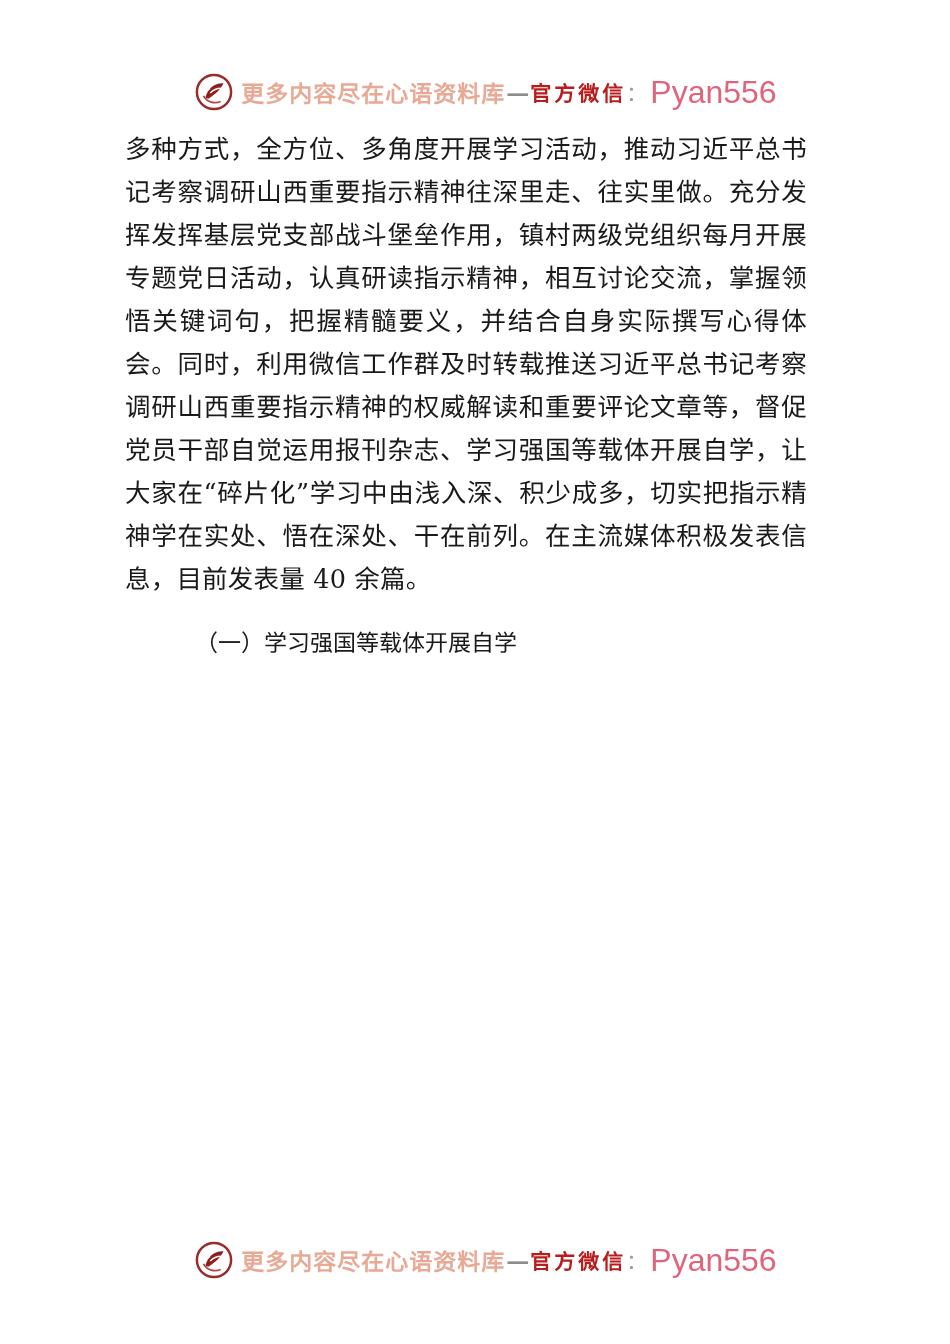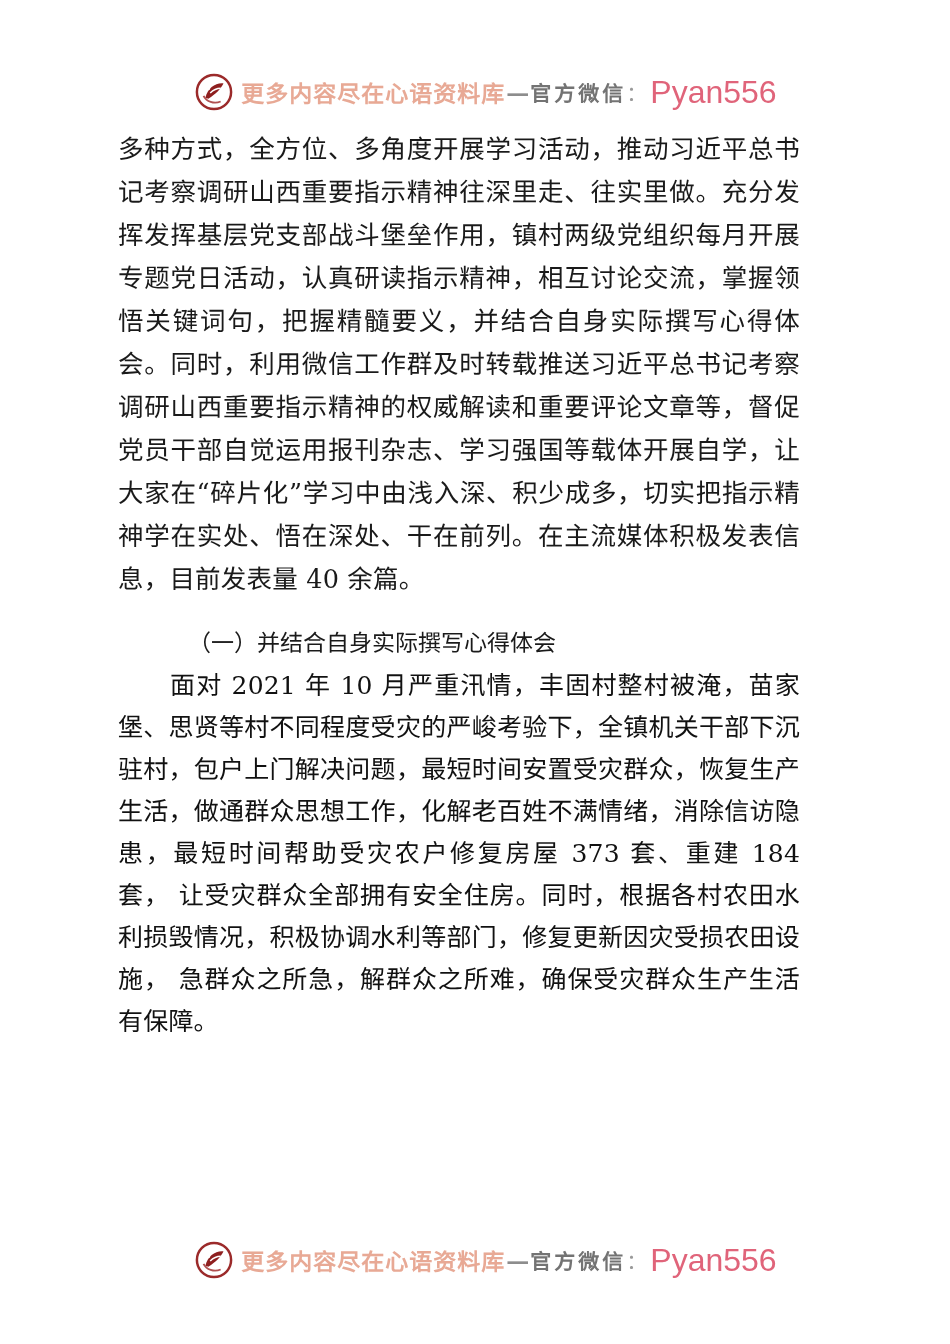--- a/index.html
+++ b/index.html
@@ -58,39 +58,39 @@
     font-weight: bold;
     font-size: 23px;
     color: #8d8d8d;
     margin: 0 1px;
   }
   .wm-mid {
     font-family: "DejaVu Serif", "Liberation Serif", serif;
     font-weight: bold;
     font-size: 21px;
     letter-spacing: 3px;
-    color: #737373;
+    color: #b91c1c;
   }
   .wm-colon {
     font-family: "DejaVu Serif", "Liberation Serif", serif;
     font-size: 21px;
     color: #9a9a9a;
     margin-right: 3px;
   }
   .wm-id {
     font-family: "Liberation Sans", "DejaVu Sans", sans-serif;
     font-size: 32px;
     color: #e0647a;
     letter-spacing: 0px;
   }
 
   
   .content {
     position: absolute;
-    left: 118px;
+    left: 125px;
     top: 128px;
     width: 682px;
   }
 
   
   .para-kai {
     font-family: "DejaVu Serif", "Liberation Serif", serif;
     font-size: 25.5px;
     line-height: 43px;
     text-align: justify;
@@ -169,24 +169,23 @@
     <span class="wm-mid">官方微信</span>
     <span class="wm-colon">：</span>
     <span class="wm-id">Pyan556</span>
   </div>
 
   <div class="content">
 
     <p class="para-kai">多种方式，全方位、多角度开展学习活动，推动习近平总书记考察调研山西重要指示精神往深里走、往实里做。充分发挥发挥基层党支部战斗堡垒作用，镇村两级党组织每月开展专题党日活动，认真研读指示精神，相互讨论交流，掌握领悟关键词句，把握精髓要义，并结合自身实际撰写心得体会。同时，利用微信工作群及时转载推送习近平总书记考察调研山西重要指示精神的权威解读和重要评论文章等，督促党员干部自觉运用报刊杂志、学习强国等载体开展自学，让大家在“碎片化”学习中由浅入深、积少成多，切实把指示精神学在实处、悟在深处、干在前列。在主流媒体积极发表信息，目前发表量 40 余篇。</p>
 
 
-    <p class="sub-heading">（一）并结合自身实际撰写心得体会</p>
-
-
-    <p class="para-song">面对 2021 年 10 月严重汛情，丰固村整村被淹，苗家堡、思贤等村不同程度受灾的严峻考验下，全镇机关干部下沉驻村，包户上门解决问题，最短时间安置受灾群众，恢复生产生活，做通群众思想工作，化解老百姓不满情绪，消除信访隐患，最短时间帮助受灾农户修复房屋 373 套、重建 184 套， 让受灾群众全部拥有安全住房。同时，根据各村农田水利损毁情况，积极协调水利等部门，修复更新因灾受损农田设施， 急群众之所急，解群众之所难，确保受灾群众生产生活有保障。</p>
+    <p class="sub-heading">（一）学习强国等载体开展自学</p>
+
+
 
   </div>
 
   <div class="watermark watermark-footer">
     <svg class="wm-logo" viewBox="0 0 40 40" aria-hidden="true">
       <circle cx="20" cy="20" r="18" fill="none" stroke="#9b2a2a" stroke-width="2.6"></circle>
       <path d="M11 26 C13 16, 22 10, 30 11 C27 17, 22 22, 14 27 Z" fill="#8e1f1f"></path>
       <path d="M9 24 C12 30, 20 33, 27 30" fill="none" stroke="#b05050" stroke-width="2"></path>
       <path d="M16 21 C19 18, 23 16, 27 16" fill="none" stroke="#ffffff" stroke-width="1.6"></path>
       <circle cx="14.5" cy="16.5" r="1.4" fill="#ffffff"></circle>

